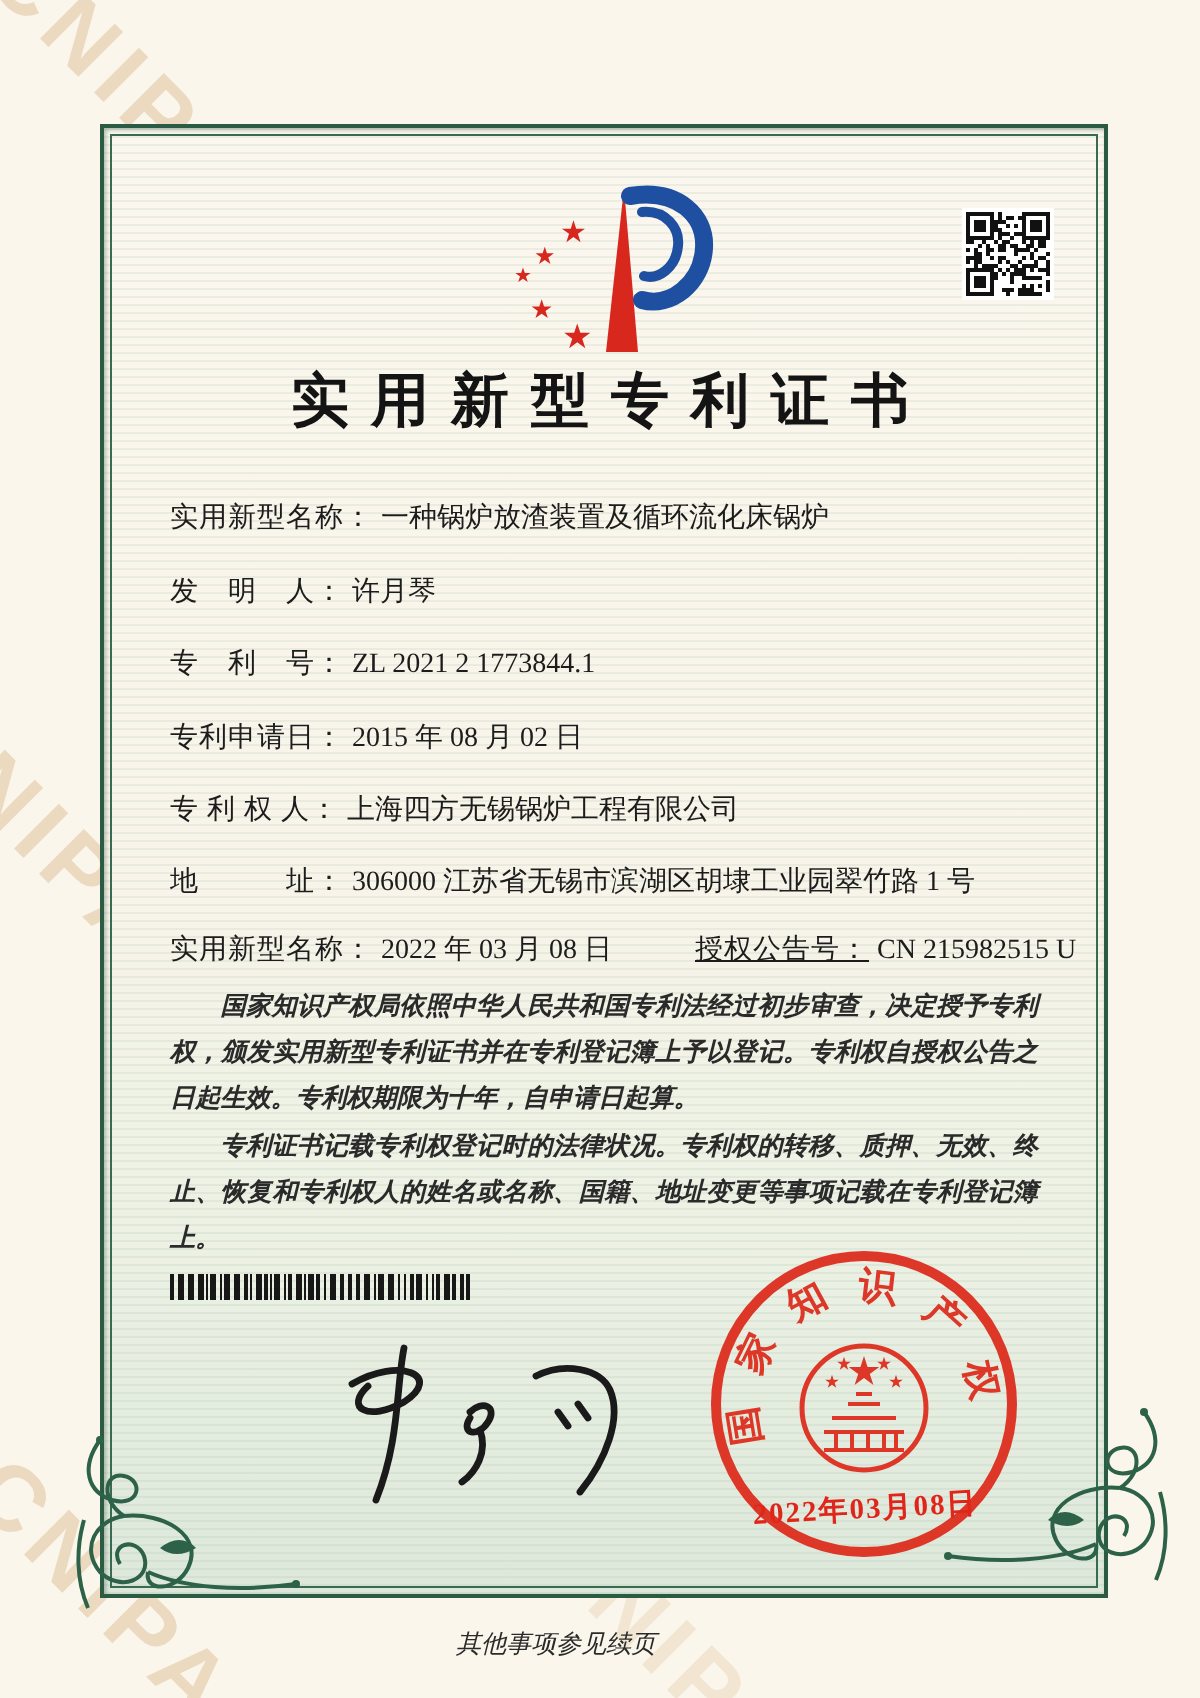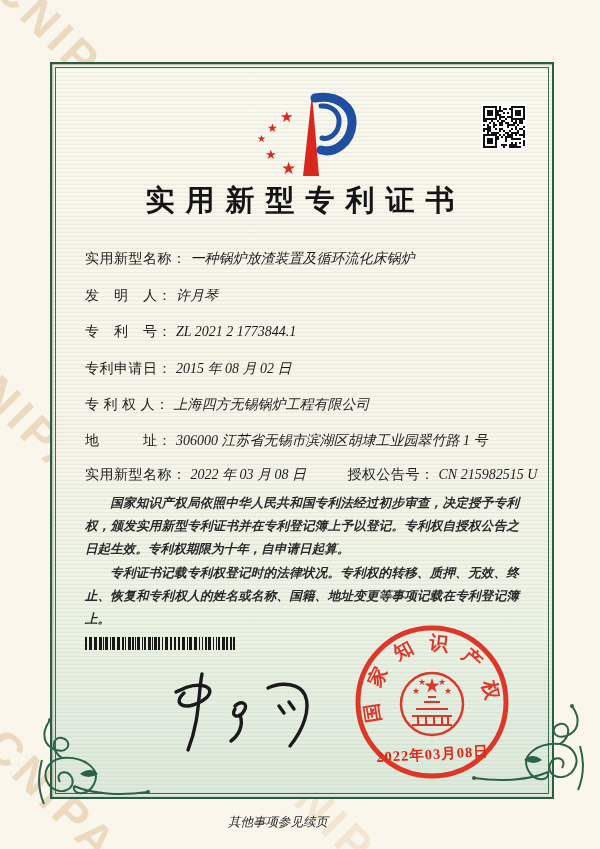--- a/index.html
+++ b/index.html
@@ -37,22 +37,22 @@
   .qr{position:absolute;z-index:3;left:481px;top:104px;width:42px;height:42px;background:#fff;padding:2px;}
   .title{
     position:absolute;z-index:3;left:0;top:181px;width:100%;
     text-align:center;font-size:29px;font-weight:600;letter-spacing:11px;color:#141414;
     text-indent:11px;
   }
   
   .fields{position:absolute;z-index:3;left:85px;top:250px;width:440px;font-size:14px;color:#1c1c1c;}
   .frow{position:absolute;left:0;white-space:nowrap;}
   .frow .lab{letter-spacing:.5px;}
-  .frow .val{margin-left:4px;font-style:italic;}
-  .grant-no{margin-left:38px;}
+  .frow .val{margin-left:4px;}
+  .grant-no{margin-left:38px;text-decoration:underline;}
   
   .legal{
     position:absolute;z-index:3;left:85px;top:492px;width:434px;
     font-size:12.6px;line-height:1.84;text-align:justify;color:#2a2a2a;
     font-style:italic;
   }
   .legal p{margin:0;text-indent:2em;font-weight:bold;}
   
   .barcode{position:absolute;z-index:3;left:85px;top:637px;width:156px;height:13px;white-space:nowrap;overflow:hidden;font-size:0;}
   .barcode span{display:inline-block;height:13px;background:#171717;vertical-align:top;}

